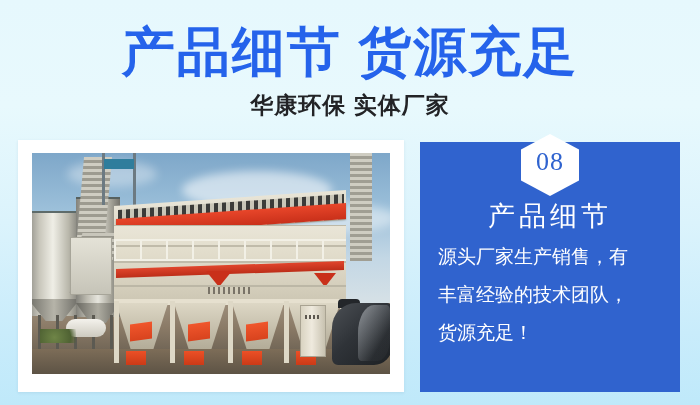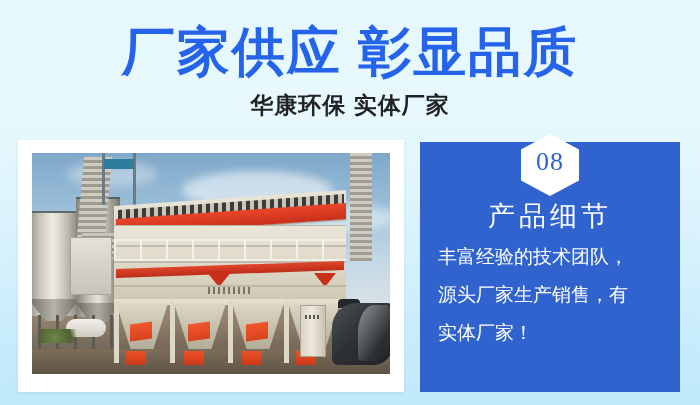--- a/index.html
+++ b/index.html
@@ -209,21 +209,21 @@
     line-height:38px;
     color:#ffffff;
     letter-spacing:0px;
   }
   .panel-body div { white-space:nowrap; }
 </style>
 </head>
 <body>
 
 <div class="header">
-  <div class="main-title">厂家供应 彰显品质</div>
+  <div class="main-title">产品细节 货源充足</div>
   <div class="sub-title">华康环保 实体厂家</div>
 </div>
 
 <div class="content">
 
   <div class="photo-card">
     <div class="photo">
 
       <div class="ph-layer sky"></div>
       <div class="ph-layer cloud3"></div>
@@ -293,19 +293,19 @@
 
   <div class="info-panel">
 
     <div class="hex-badge">
       <span class="hex-num">08</span>
     </div>
 
     <div class="panel-heading">产品细节</div>
 
     <div class="panel-body">
+      <div>源头厂家生产销售，有</div>
       <div>丰富经验的技术团队，</div>
-      <div>源头厂家生产销售，有</div>
-      <div>实体厂家！</div>
+      <div>货源充足！</div>
     </div>
 
   </div>
 </div>
 
 </body></html>

